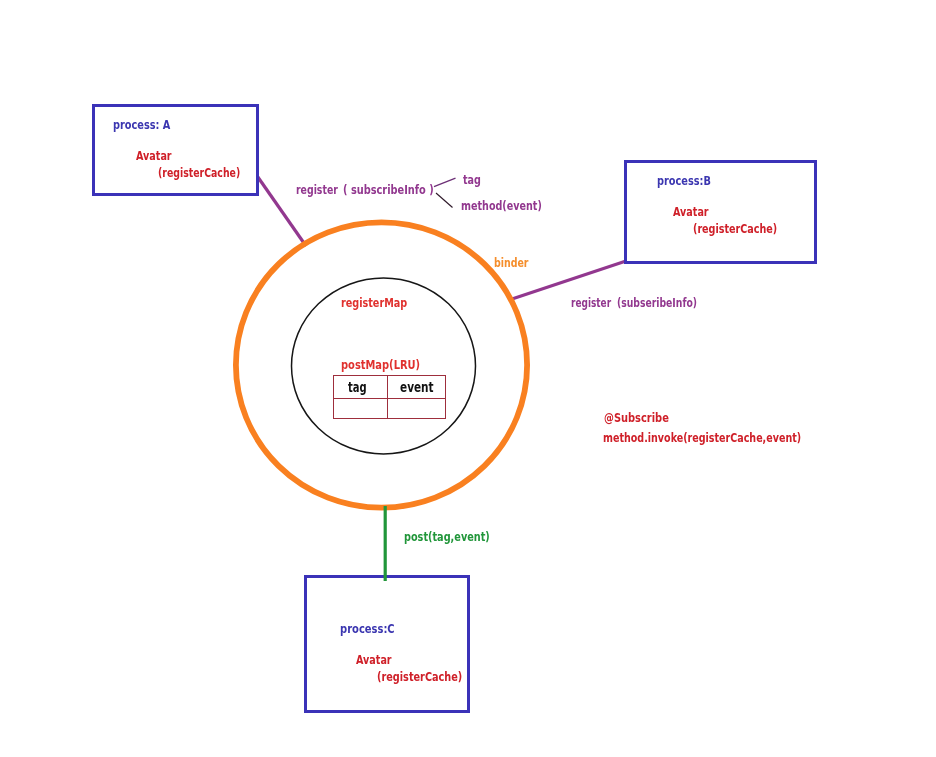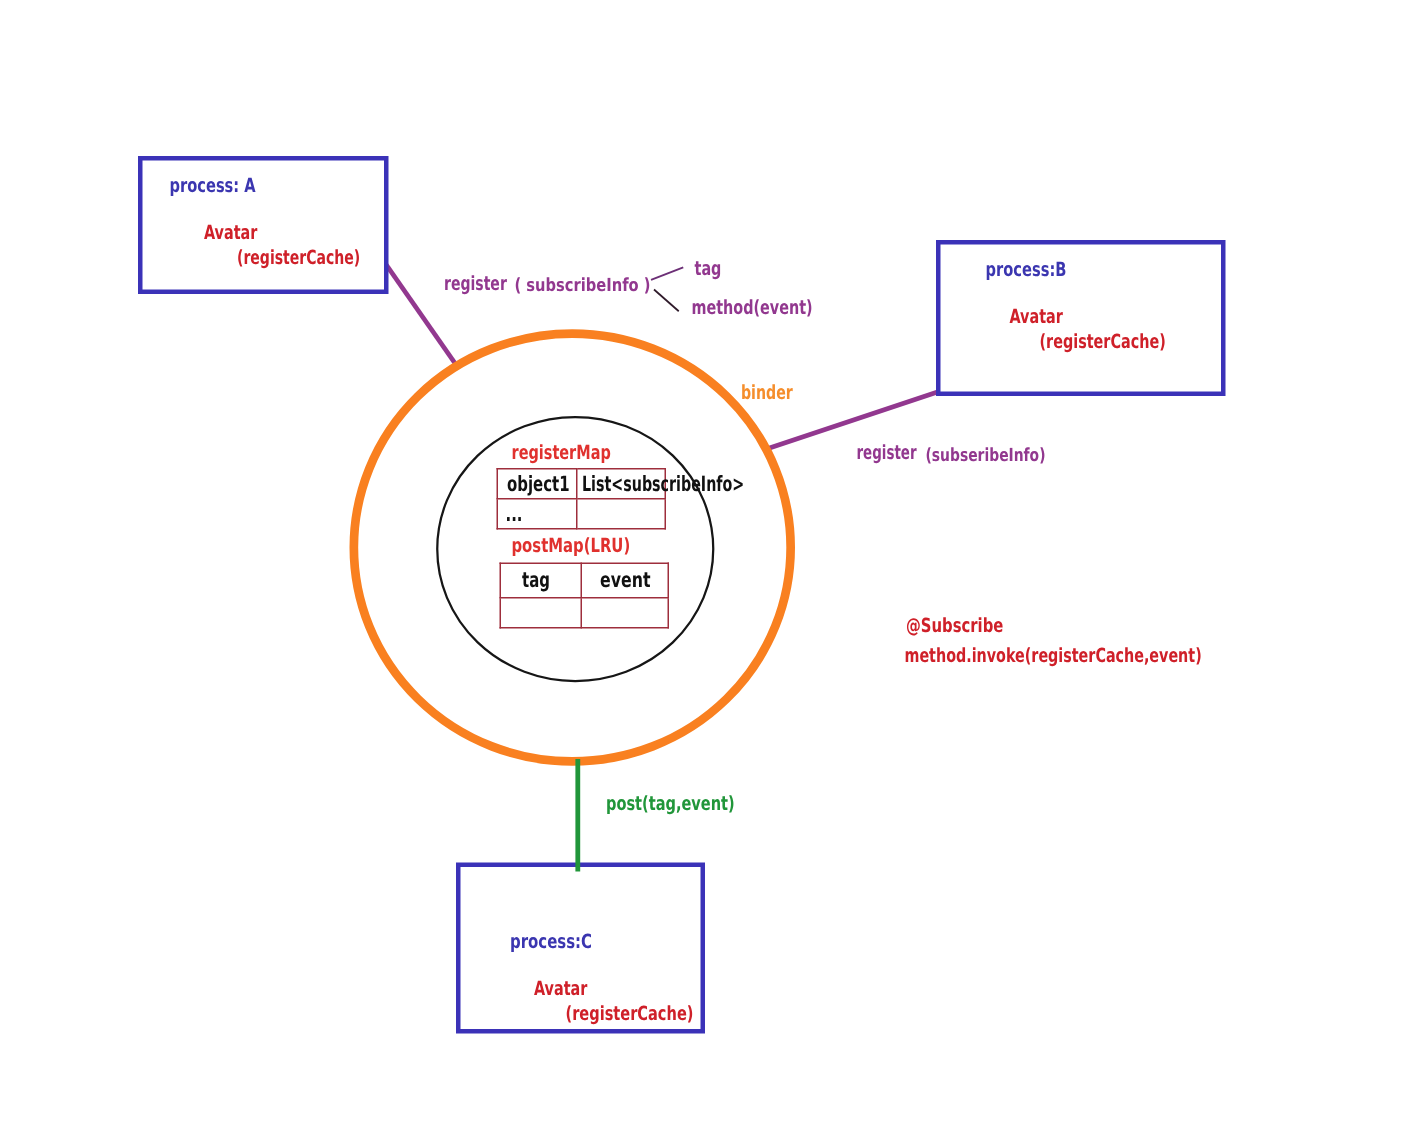--- a/index.html
+++ b/index.html
@@ -16,21 +16,21 @@
   
   .pbox { position:absolute; box-sizing:border-box; border:3px solid #3B32B8;
           background:transparent; }
   .pbox .tx { font-size:13px; transform:scaleX(0.7377); }
   .ptitle { color:#3B36B0; }
   .pfield, .parg { color:#CF2029; }
   .pbox .parg { transform:scaleX(0.7201); }
 
   #box-a { left:92px;  top:104px; width:167px; height:92px; }
   #box-b { left:624px; top:160px; width:193px; height:104px;text-align:right; }
-  #box-c { left:304px; top:575px; width:166px; height:114px; }
+  #box-c { left:304px; top:575px; width:166px; height:138px; }
 
   
   .maplabel { color:#E0312E; font-size:13px; transform:scaleX(0.7422); }
 
   .dtable { position:absolute; border-collapse:collapse; table-layout:fixed;
             color:#111; }
   .dtable td { border:1px solid #9E2E3C; padding:0; overflow:visible;
                white-space:nowrap; font-weight:bold; font-size:14px;
                vertical-align:middle; }
   .dtable td span { display:inline-block; transform:scaleX(0.7108);
@@ -79,32 +79,20 @@
     <div class="tx pfield" style="left:49px; top:75px">Avatar</div>
     <div class="tx parg" style="left:70px; top:92px; transform:scaleX(0.7471)">(registerCache)</div>
   </div>
 
   <svg class="layer" viewBox="0 0 936 757" width="936" height="757">
     <line x1="385.2" y1="506" x2="385.2" y2="581" stroke="#21963A" stroke-width="3.2"></line>
   </svg>
 
   <div class="tx maplabel" style="left:341px; top:296px">registerMap</div>
 
-  <table class="dtable" id="tbl-regmap">
-    <tbody>
-        <tr>
-      <td style="width:52px"><span style="margin-left:6px">object1</span></td>
-      <td style="width:58px"><span style="margin-left:3px; transform:scaleX(0.6793)">List&lt;subscribeInfo&gt;</span></td>
-    </tr>
-    <tr>
-      <td><span style="margin-left:5px">...</span></td>
-      <td><span></span></td>
-    </tr>
-  </tbody>
-    </table>
 
   <div class="tx maplabel" style="left:341px; top:358px; transform:scaleX(0.7611)">postMap(LRU)</div>
 
   <table class="dtable" id="tbl-postmap">
     <tbody>
         <tr>
       <td style="width:53px; height:22px"><span style="margin-left:14px">tag</span></td>
       <td style="width:57px; height:22px"><span style="margin-left:12px; transform:scaleX(0.7512)">event</span></td>
     </tr>
     <tr>

